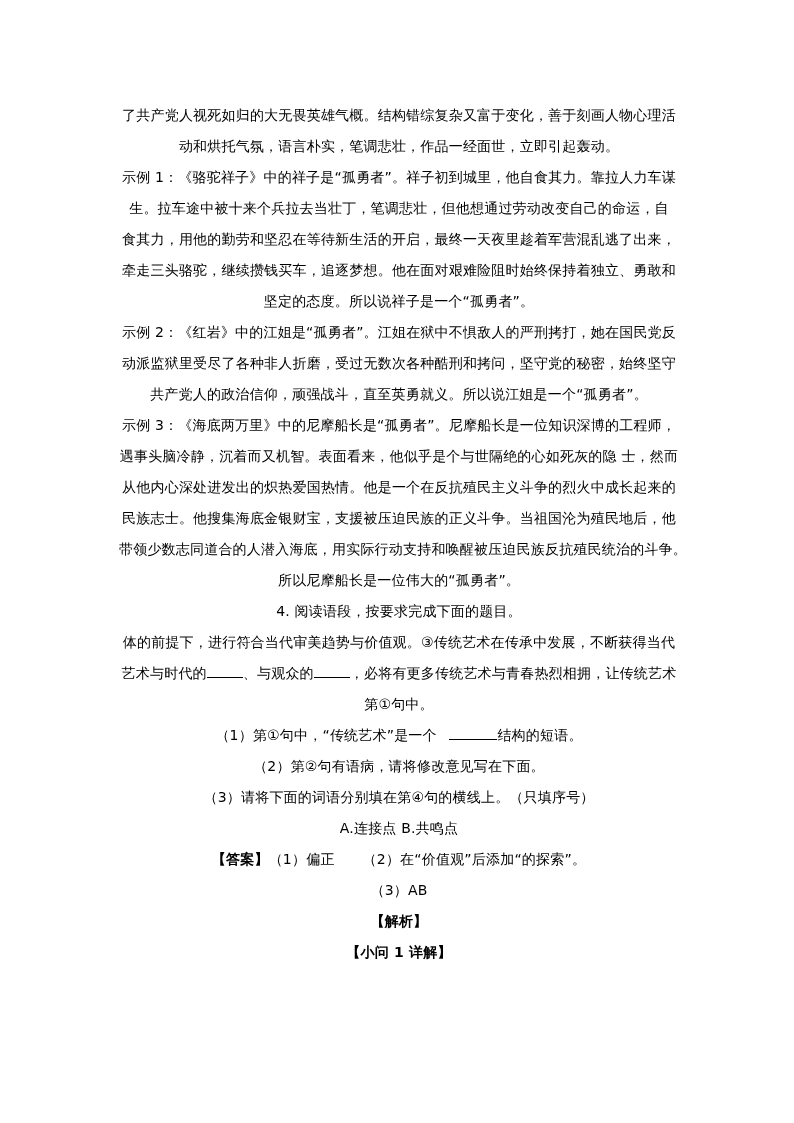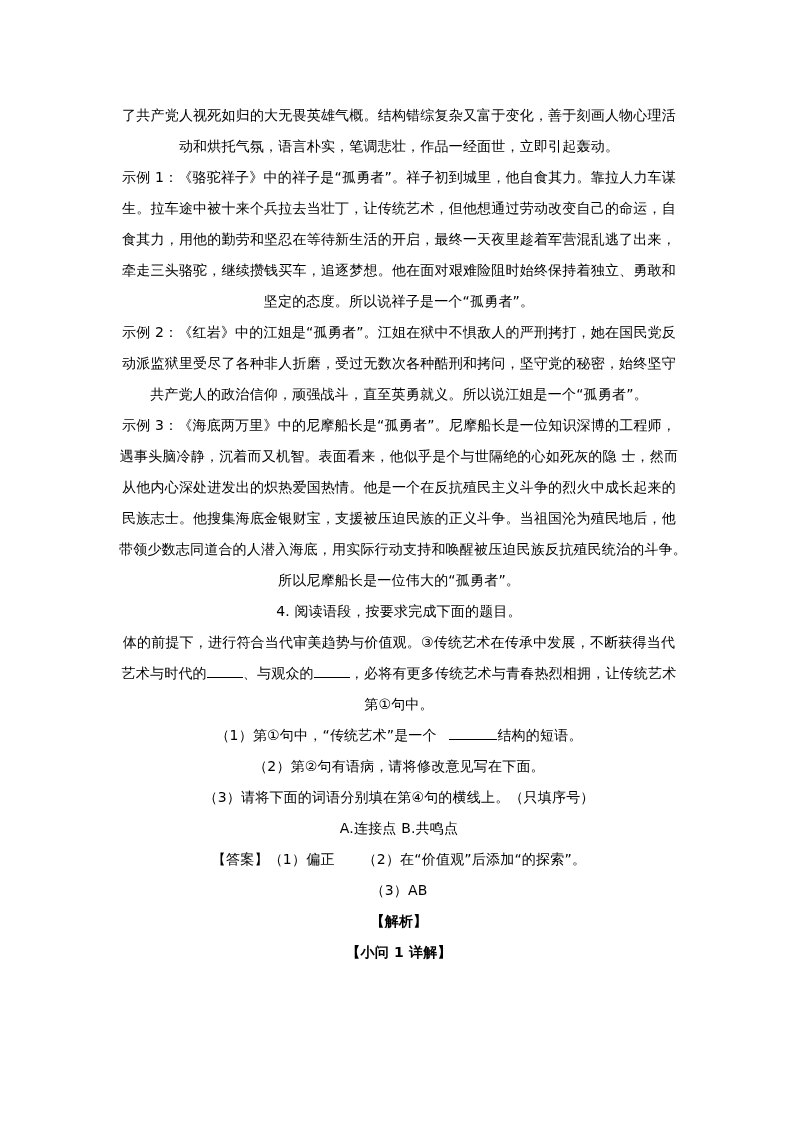--- a/index.html
+++ b/index.html
@@ -13,21 +13,21 @@
   .b2 { width: 48px; margin-left: 8px; }
   .gap { display: inline-block; width: 28px; }
 </style>
 </head>
 <body>
 
 <div class="page">
   <div class="line">了共产党人视死如归的大无畏英雄气概。结构错综复杂又富于变化，善于刻画人物心理活</div>
   <div class="line">动和烘托气氛，语言朴实，笔调悲壮，作品一经面世，立即引起轰动。</div>
   <div class="line">示例 1：《骆驼祥子》中的祥子是“孤勇者”。祥子初到城里，他自食其力。靠拉人力车谋</div>
-  <div class="line">生。拉车途中被十来个兵拉去当壮丁，让传统艺术，但他想通过劳动改变自己的命运，自</div>
+  <div class="line">生。拉车途中被十来个兵拉去当壮丁，笔调悲壮，但他想通过劳动改变自己的命运，自</div>
   <div class="line">食其力，用他的勤劳和坚忍在等待新生活的开启，最终一天夜里趁着军营混乱逃了出来，</div>
   <div class="line">牵走三头骆驼，继续攒钱买车，追逐梦想。他在面对艰难险阻时始终保持着独立、勇敢和</div>
   <div class="line">坚定的态度。所以说祥子是一个“孤勇者”。</div>
   <div class="line">示例 2：《红岩》中的江姐是“孤勇者”。江姐在狱中不惧敌人的严刑拷打，她在国民党反</div>
   <div class="line">动派监狱里受尽了各种非人折磨，受过无数次各种酷刑和拷问，坚守党的秘密，始终坚守</div>
   <div class="line">共产党人的政治信仰，顽强战斗，直至英勇就义。所以说江姐是一个“孤勇者”。</div>
   <div class="line">示例 3：《海底两万里》中的尼摩船长是“孤勇者”。尼摩船长是一位知识深博的工程师，</div>
   <div class="line">遇事头脑冷静，沉着而又机智。表面看来，他似乎是个与世隔绝的心如死灰的隐 士，然而</div>
   <div class="line">从他内心深处进发出的炽热爱国热情。他是一个在反抗殖民主义斗争的烈火中成长起来的</div>
   <div class="line">民族志士。他搜集海底金银财宝，支援被压迫民族的正义斗争。当祖国沦为殖民地后，他</div>
@@ -42,18 +42,18 @@
   <div class="line">第①句中。</div>
 
   <div class="line">
     <span>（1）第①句中，“传统艺术”是一个 </span><span class="blank b2"></span><span>结构的短语。</span>
   </div>
   <div class="line">（2）第②句有语病，请将修改意见写在下面。</div>
   <div class="line">（3）请将下面的词语分别填在第④句的横线上。（只填序号）</div>
   <div class="line">A.连接点 B.共鸣点</div>
 
   <div class="line">
-    <span style="font-weight:normal;">【答案】</span><span>（1）偏正</span><span class="gap"></span><span>（2）在“价值观”后添加“的探索”。</span>
+    <span style="font-weight:bold;">【答案】</span><span>（1）偏正</span><span class="gap"></span><span>（2）在“价值观”后添加“的探索”。</span>
   </div>
   <div class="line">（3）AB</div>
   <div class="line" style="font-weight:bold;">【解析】</div>
   <div class="line" style="font-weight:bold;">【小问 1 详解】</div>
 </div>
 
 </body></html>

